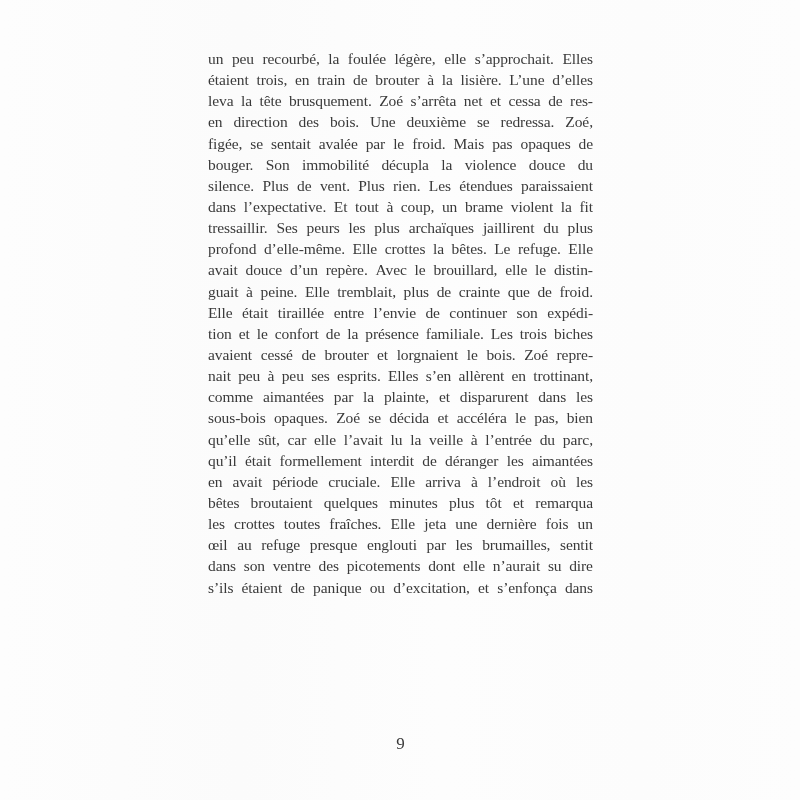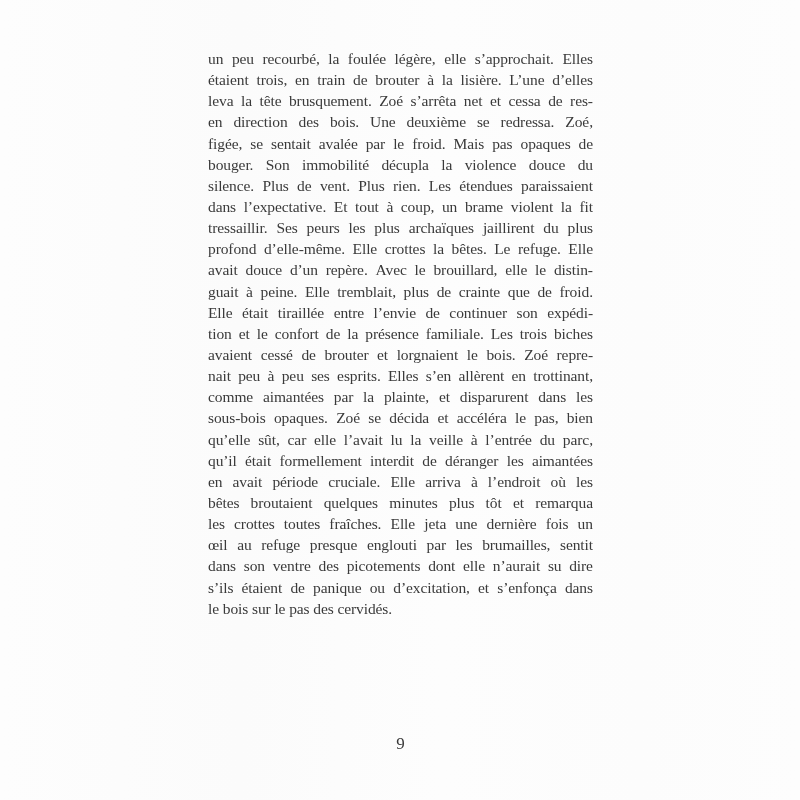--- a/index.html
+++ b/index.html
@@ -358,16 +358,15 @@
         <span>s’ils</span>
         <span>étaient</span>
         <span>de</span>
         <span>panique</span>
         <span>ou</span>
         <span>d’excitation,</span>
         <span>et</span>
         <span>s’enfonça</span>
         <span>dans</span>
       </div>
-      <div class="text-line last-line">le bois sur le pas des cervidés.</div>
     </div>
   <div class="page-number">9</div>
 </div>
 
 </body></html>

